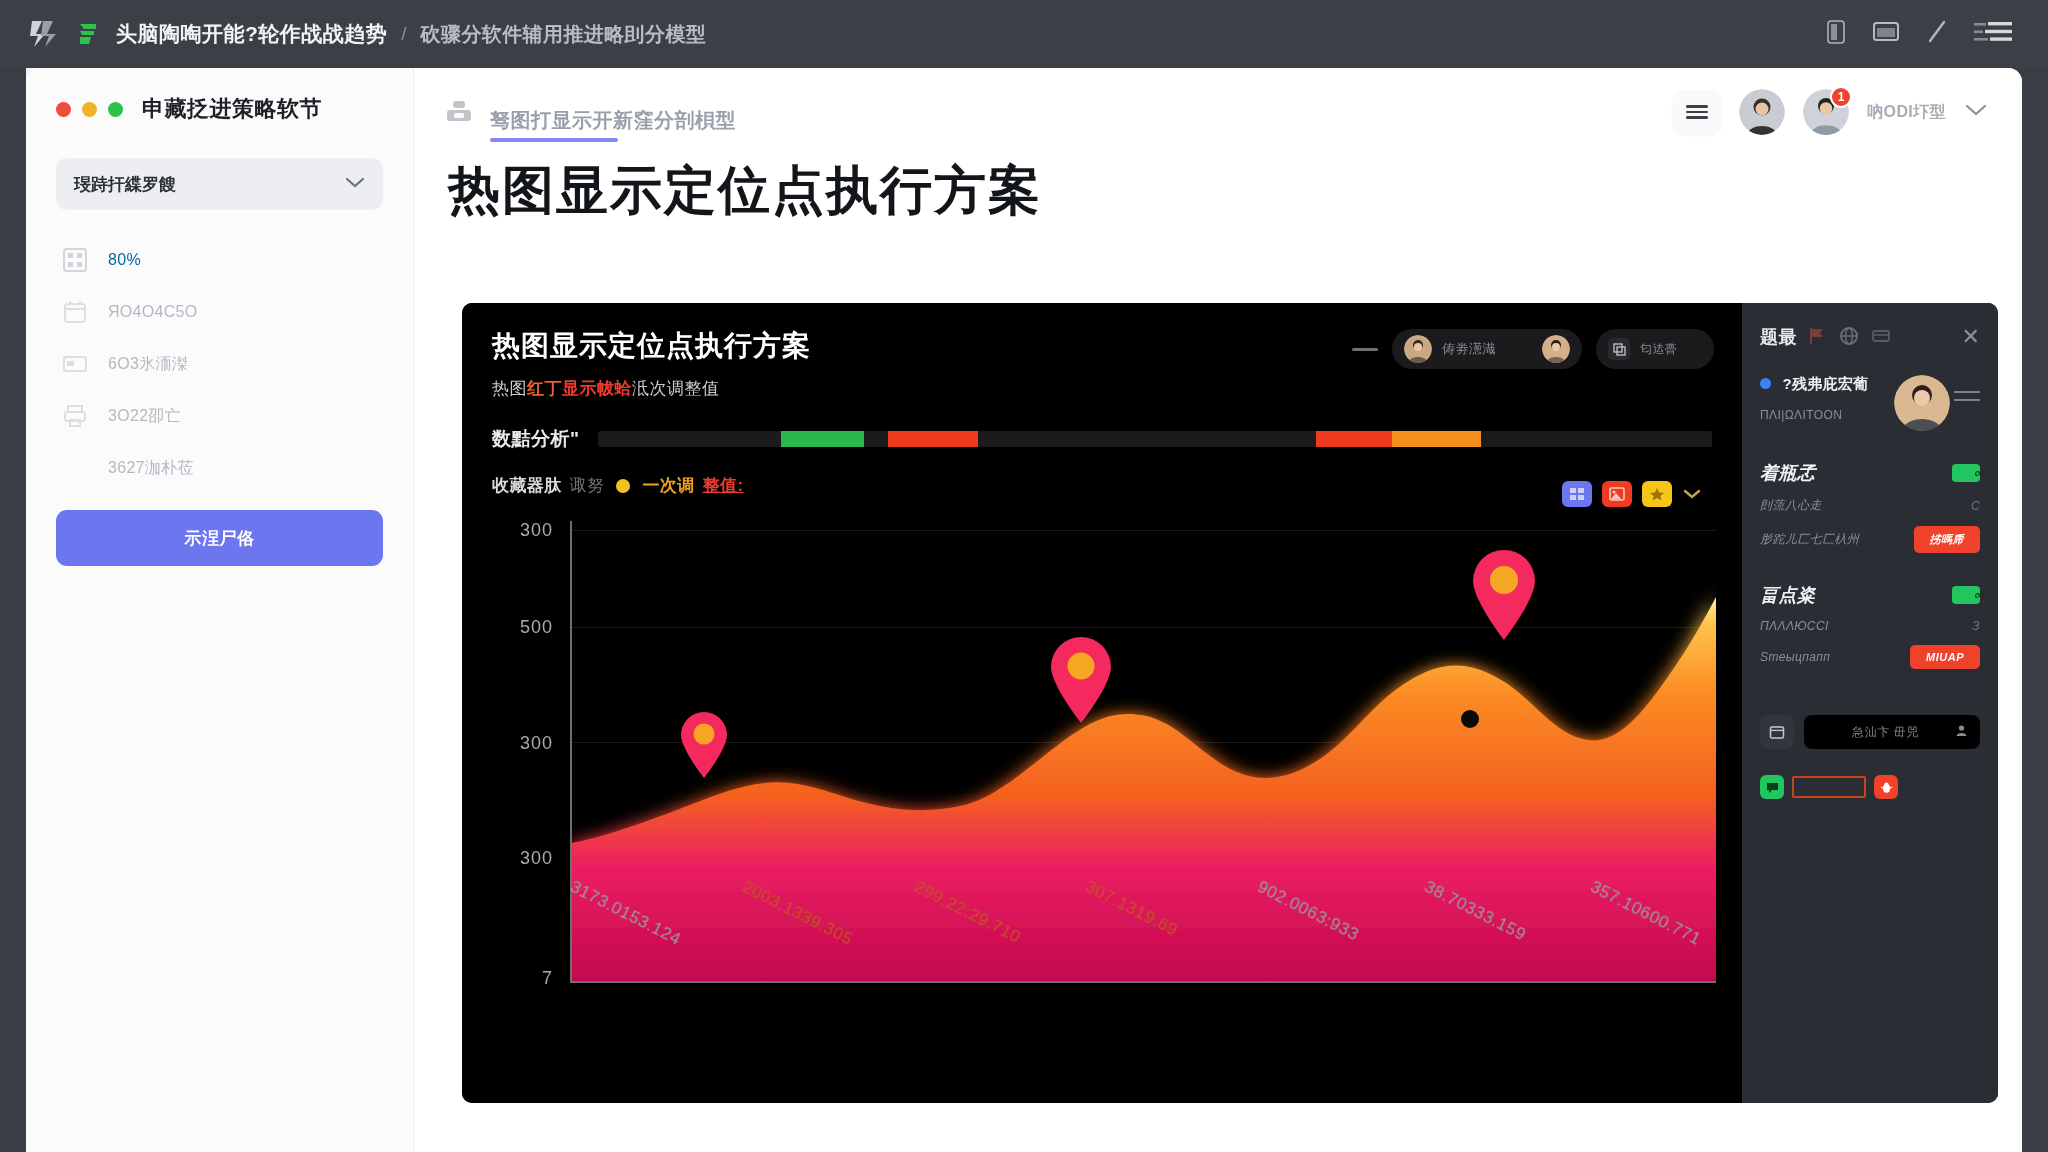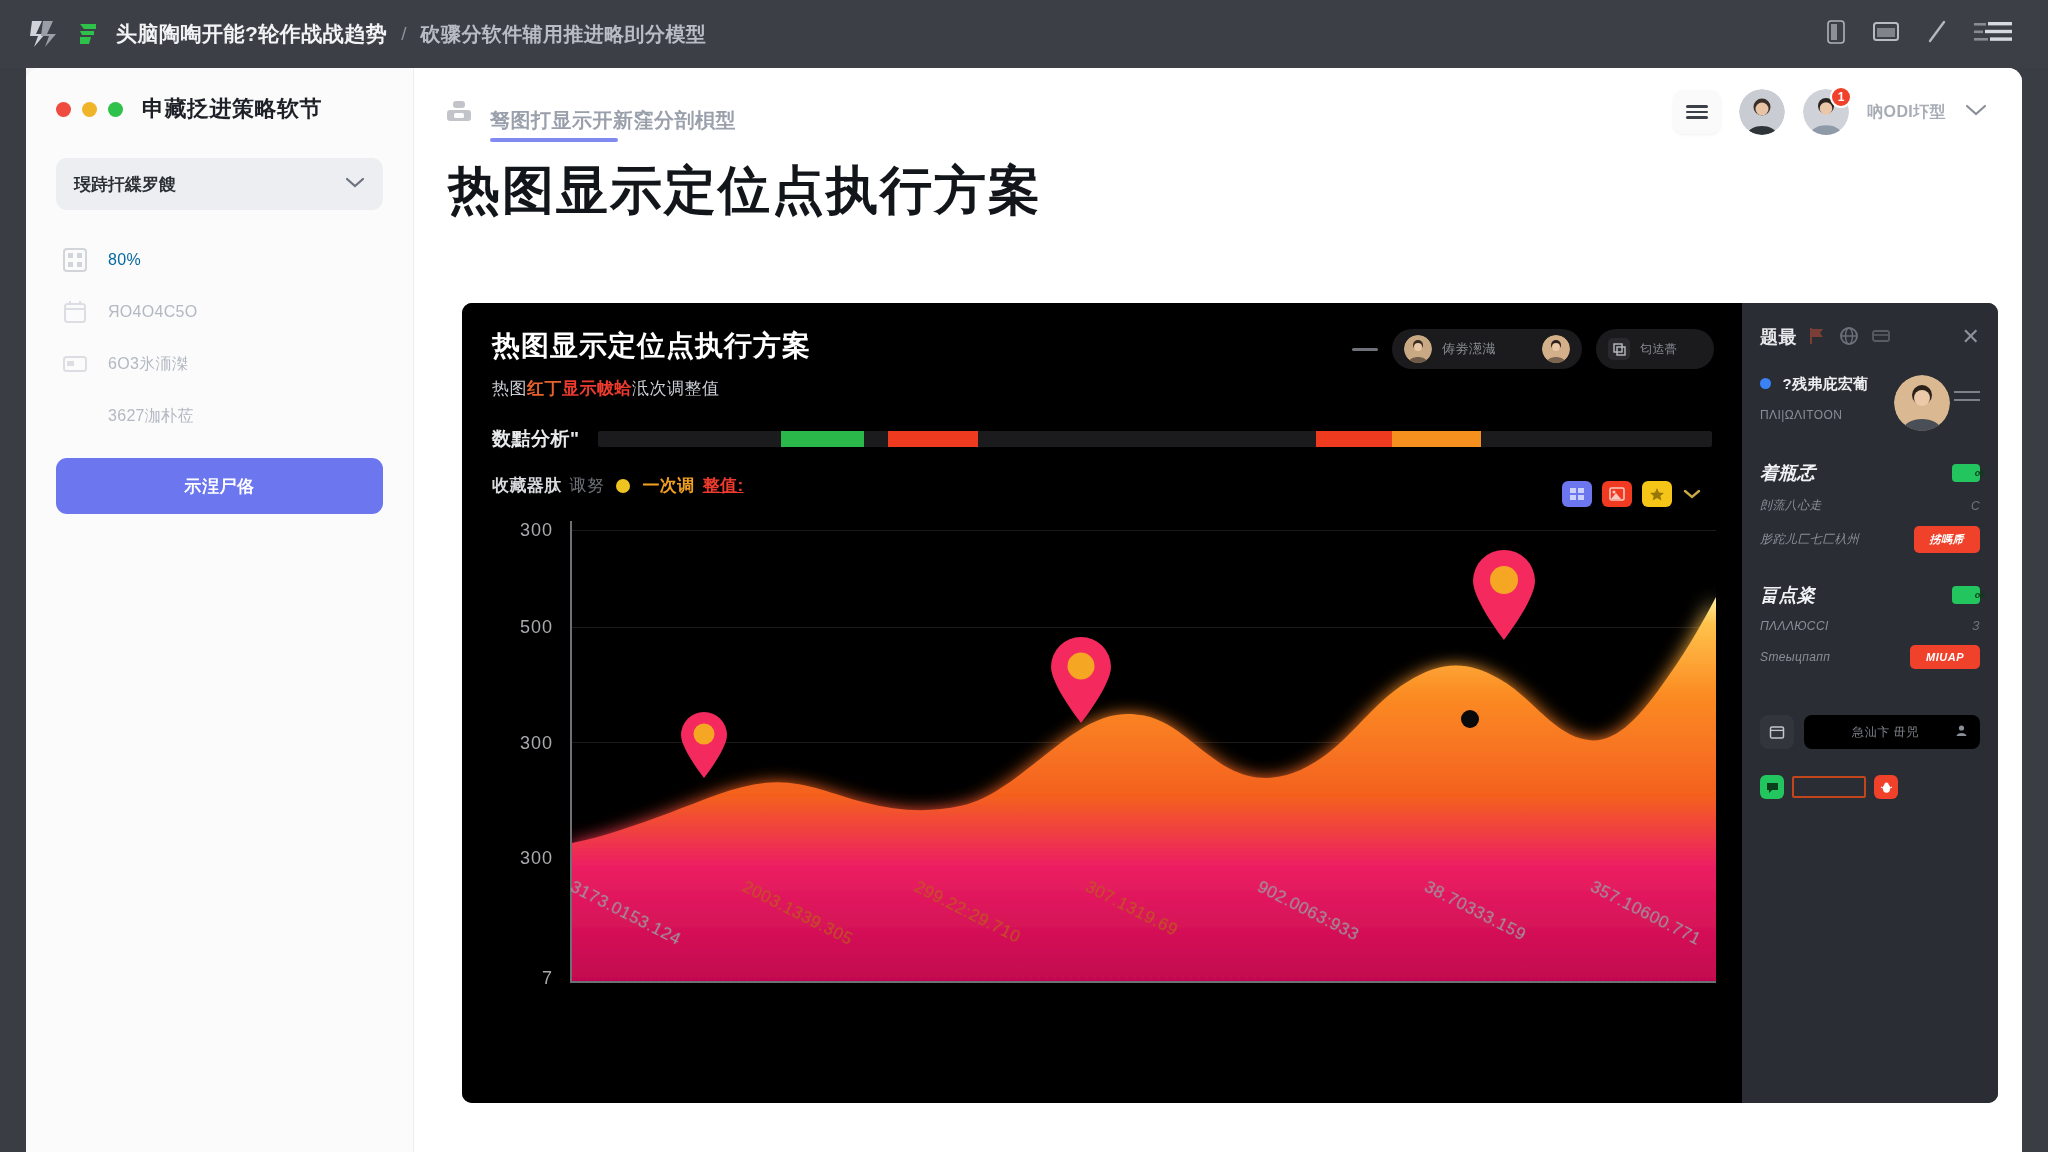--- a/index.html
+++ b/index.html
@@ -450,20 +450,30 @@
     <div class="nav-item ghost">
       <span class="nav-ico">
         <svg width="26" height="26" viewBox="0 0 26 26">
             <rect x="2" y="6" width="22" height="14" rx="2.5" fill="none" stroke="#b3b8c1" stroke-width="2"></rect>
             <rect x="5" y="10" width="7" height="5" fill="#b3b8c1"></rect>
           </svg>
       </span>
       <span class="nav-label">6О3氷洏滐</span>
     </div>
 
+    <div class="nav-item ghost">
+      <span class="nav-ico">
+        <svg width="26" height="26" viewBox="0 0 26 26">
+            <rect x="6" y="3" width="14" height="6" fill="none" stroke="#b3b8c1" stroke-width="2"></rect>
+            <rect x="3" y="9" width="20" height="9" rx="2" fill="none" stroke="#b3b8c1" stroke-width="2"></rect>
+            <rect x="8" y="17" width="10" height="6" fill="none" stroke="#b3b8c1" stroke-width="2"></rect>
+          </svg>
+      </span>
+      <span class="nav-label">3О22卲亡</span>
+    </div>
 
     <div class="nav-item noicon ghost">
       <span class="nav-label">3627泇朴莅</span>
     </div>
 
     <div class="side-cta">示浧尸佫</div>
   </div>
 
   <div class="main">
 

